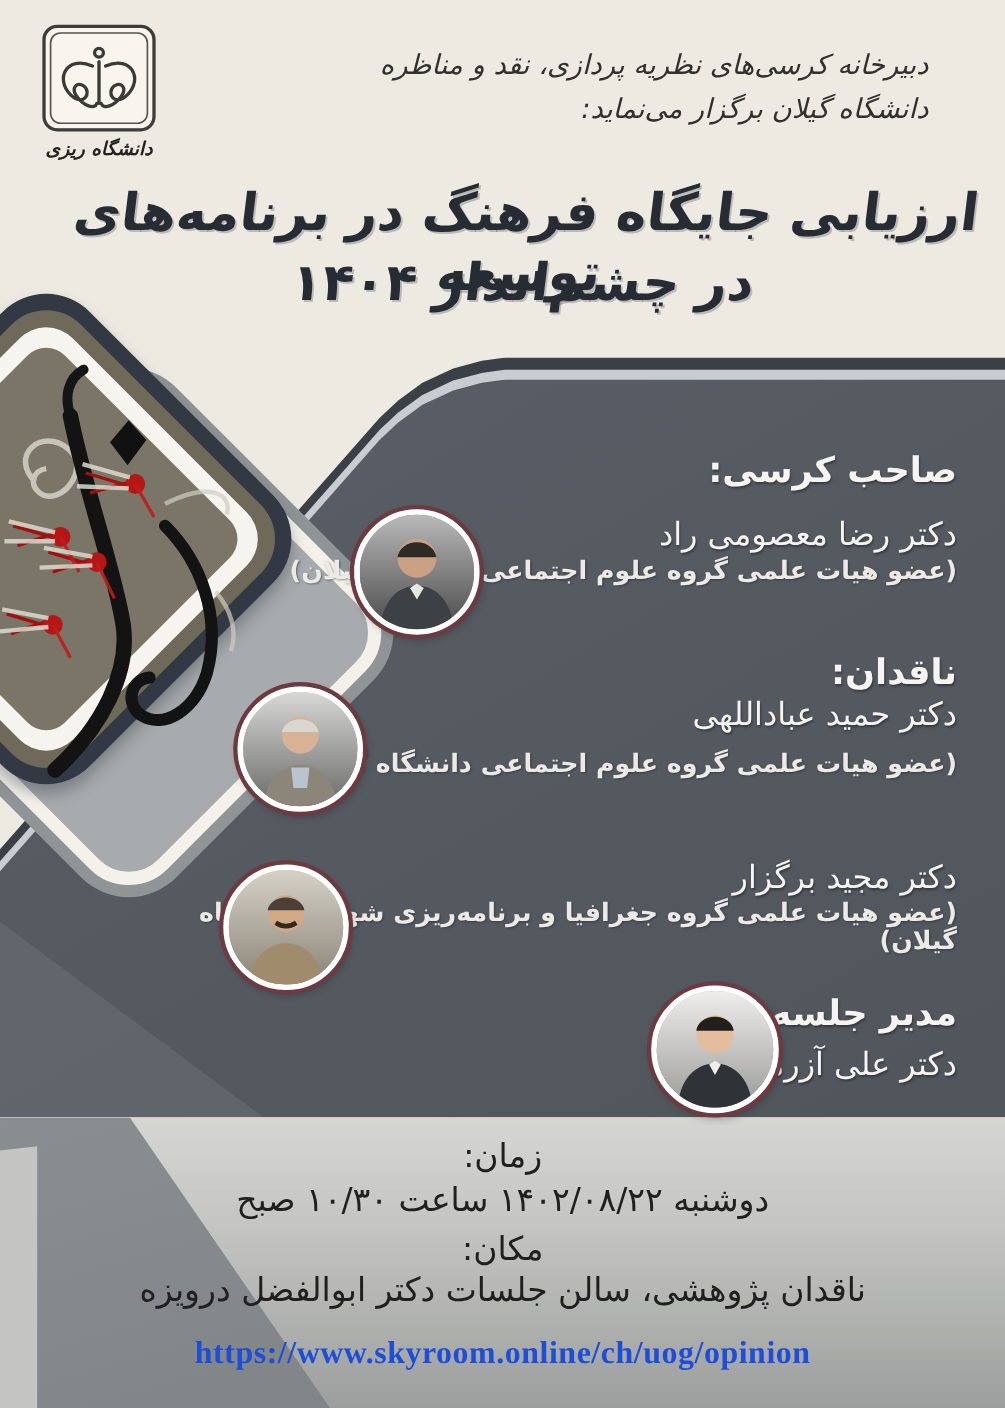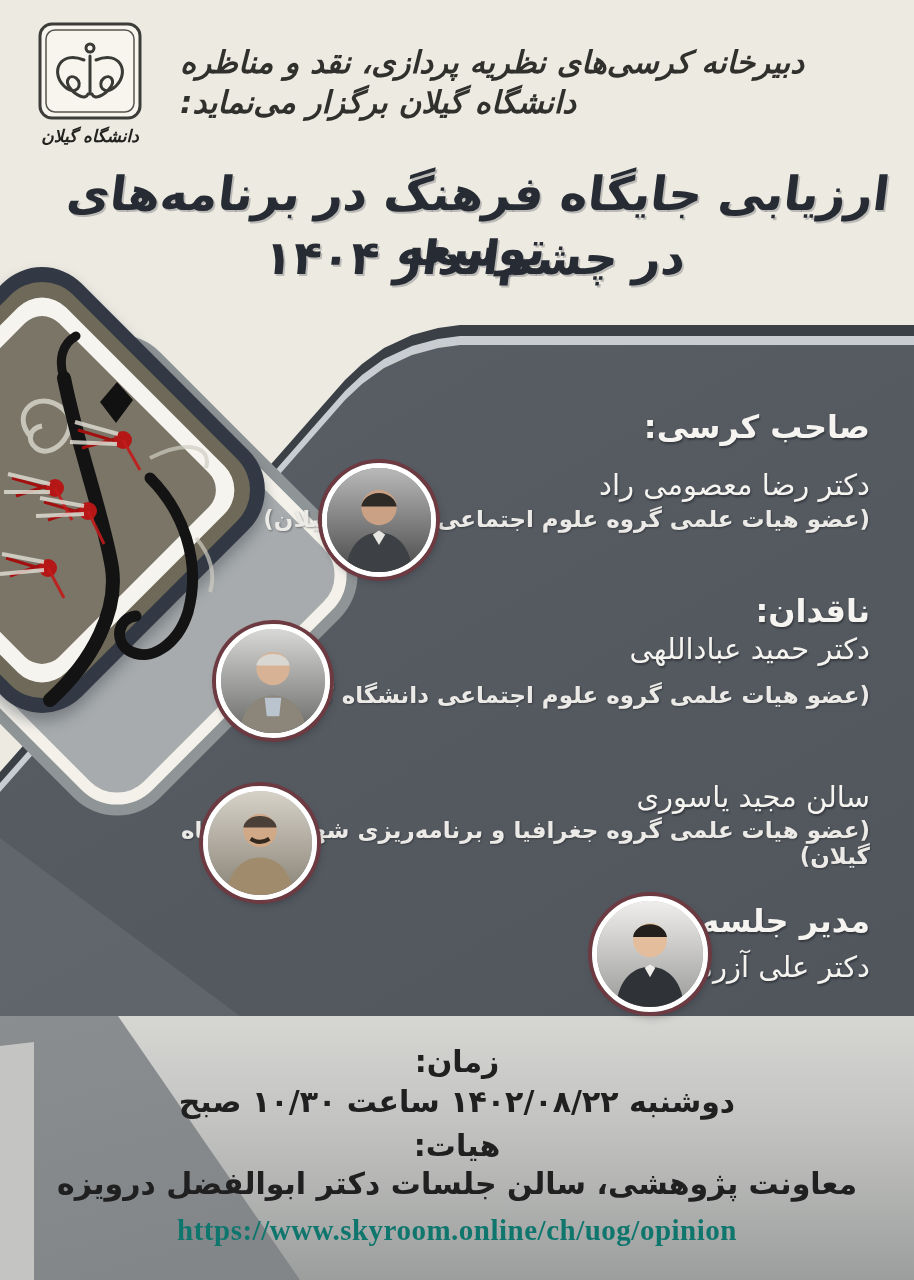--- a/index.html
+++ b/index.html
@@ -60,22 +60,22 @@
 
   
   .logo-box{left:32px;top:20px;width:116px;height:104px;}
   .logo-caption{
     left:18px;top:126px;width:144px;text-align:center;
     font-size:17px;font-weight:bold;font-style:italic;color:#22221f;direction:rtl;
   }
 
   
   .secretariat{
-    left:180px;right:70px;text-align:left;direction:rtl;
-    color:#30302d;font-size:31px;font-weight:700;font-style:italic;
+    left:180px;right:70px;text-align:right;direction:rtl;
+    color:#30302d;font-size:25px;font-weight:400;font-style:italic;
     letter-spacing:.5px;
   }
   .sec1{top:44px;} .sec2{top:84px;}
   .title{
     left:50px;right:14px;text-align:center;direction:rtl;
     color:#272c34;font-size:47px;font-weight:800;
     transform:skewX(-7deg);
     text-shadow:2px 2px 0 rgba(40,45,55,.25);
   }
   .title1{top:166px;} .title2{top:230px;}
@@ -98,32 +98,32 @@
   }
   .photo svg{display:block;}
   .photo1{left:322px;top:463px;width:104px;height:104px;}
   .photo2{left:216px;top:624px;width:104px;height:104px;}
   .photo3{left:203px;top:786px;width:104px;height:104px;}
   .photo4{left:592px;top:896px;width:106px;height:106px;}
 
   
   .sched{
     left:40px;right:40px;text-align:center;direction:rtl;
-    color:#202020;font-weight:700;margin-top:10px;
+    color:#202020;font-weight:400;
   }
   .sched-label{font-size:30px;}
   .sched-value{font-size:30px;}
   .t-label{top:1034px;} .t-value{top:1074px;}
   .p-label{top:1118px;} .p-value{top:1156px;}
   .url-line{
     left:40px;right:40px;top:1214px;text-align:center;
     font-family:"Liberation Serif",serif;font-size:29px;font-weight:bold;
     color:#1b1b1b;letter-spacing:.5px;
   }
-  .url-line a{color:#0f766e;text-decoration:none;}
+  .url-line a{color:#1d4ed8;text-decoration:none;}
 </style>
 </head>
 <body>
 
 <div class="abs panel-shape panel-strip-dark"></div>
 <div class="abs panel-shape panel-strip-light"></div>
 <div class="abs panel-shape panel-main"></div>
 <div class="abs panel-corner-glow"></div>
 
 <div class="abs bottom-band"></div>
@@ -178,35 +178,35 @@
 <svg class="abs logo-box" viewBox="0 0 116 104">
   <rect x="8" y="4" width="100" height="94" rx="12" fill="#f7f5ee" stroke="#3c3c38" stroke-width="3"></rect>
   <rect x="14" y="10" width="88" height="82" rx="9" fill="none" stroke="#55554f" stroke-width="1.5"></rect>
   <g fill="none" stroke="#3a3a36" stroke-width="3" stroke-linecap="round">
     <circle cx="58" cy="28" r="4"></circle>
     <path d="M58,36 L58,74"></path>
     <path d="M52,40 C28,30 18,52 32,66 C44,78 52,64 44,58 C38,54 32,60 38,68 C44,76 54,80 56,74"></path>
     <path d="M64,40 C88,30 98,52 84,66 C72,78 64,64 72,58 C78,54 84,60 78,68 C72,76 62,80 60,74"></path>
   </g>
 </svg>
-<div class="abs logo-caption">دانشگاه گیلان</div>
+<div class="abs logo-caption">دانشگاه ریزی</div>
 
 <div class="abs secretariat sec1">دبیرخانه کرسی‌های نظریه پردازی، نقد و مناظره</div>
 <div class="abs secretariat sec2">دانشگاه گیلان برگزار می‌نماید:</div>
 <div class="abs title title1">ارزیابی جایگاه فرهنگ در برنامه‌های توسعه</div>
 <div class="abs title title2">در چشم‌انداز ۱۴۰۴</div>
 
 <div class="abs panel-text role-heading h-chair">صاحب کرسی:</div>
 <div class="abs panel-text person-name n-chair">دکتر رضا معصومی راد</div>
 <div class="abs panel-text person-affil a-chair">(عضو هیات علمی گروه علوم اجتماعی دانشگاه گیلان)</div>
 
 <div class="abs panel-text role-heading h-critics">ناقدان:</div>
 <div class="abs panel-text person-name n-critic1">دکتر حمید عباداللهی</div>
 <div class="abs panel-text person-affil a-critic1">(عضو هیات علمی گروه علوم اجتماعی دانشگاه گیلان)</div>
-<div class="abs panel-text person-name n-critic2">سالن مجید یاسوری</div>
+<div class="abs panel-text person-name n-critic2">دکتر مجید برگزار</div>
 <div class="abs panel-text person-affil a-critic2">(عضو هیات علمی گروه جغرافیا و برنامه‌ریزی شهری دانشگاه گیلان)</div>
 
 <div class="abs panel-text role-heading h-moderator">مدیر جلسه:</div>
 <div class="abs panel-text person-name n-moderator">دکتر علی آزرمی</div>
 
 <div class="abs photo photo1">
   <svg viewBox="0 0 100 100" width="104" height="104">
     <rect width="100" height="100" fill="#8e8e8e"></rect>
       <rect width="100" height="100" fill="url(#g1)"></rect>
     <defs>
@@ -262,17 +262,17 @@
       </defs>
     <circle cx="50" cy="37" r="16" fill="#e3bd9c"></circle>
       <path d="M50,22 a16,13 0 0 1 16,12 l-32,0 a16,13 0 0 1 16,-12" fill="#221f1c"></path>
     <path d="M18,100 C20,72 36,62 50,62 C64,62 80,72 82,100 Z" fill="#2f3236"></path>
     <path d="M45,63 L50,72 L55,63 L50,60 Z" fill="#f0eeea"></path>
   </svg>
 </div>
 
 <div class="abs sched sched-label t-label">زمان:</div>
 <div class="abs sched sched-value t-value">دوشنبه ۱۴۰۲/۰۸/۲۲ ساعت ۱۰/۳۰ صبح</div>
-<div class="abs sched sched-label p-label">هیات:</div>
-<div class="abs sched sched-value p-value">معاونت پژوهشی، سالن جلسات دکتر ابوالفضل درویزه</div>
+<div class="abs sched sched-label p-label">مکان:</div>
+<div class="abs sched sched-value p-value">ناقدان پژوهشی، سالن جلسات دکتر ابوالفضل درویزه</div>
 <div class="abs url-line">
   <a href="#">https://www.skyroom.online/ch/uog/opinion</a>
 </div>
 
 </body></html>

